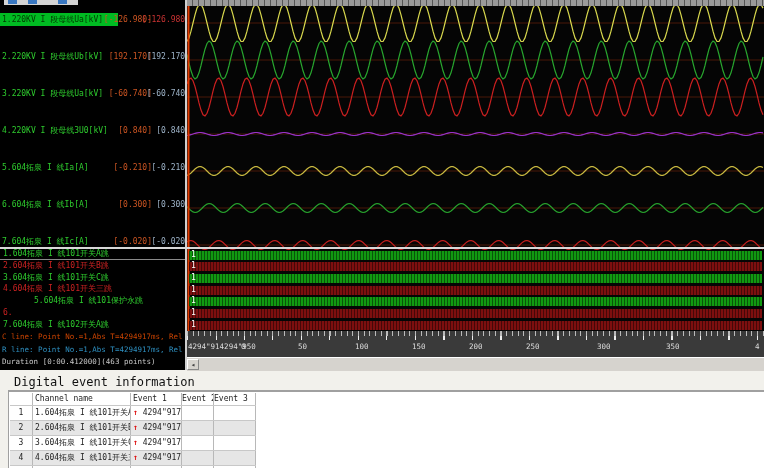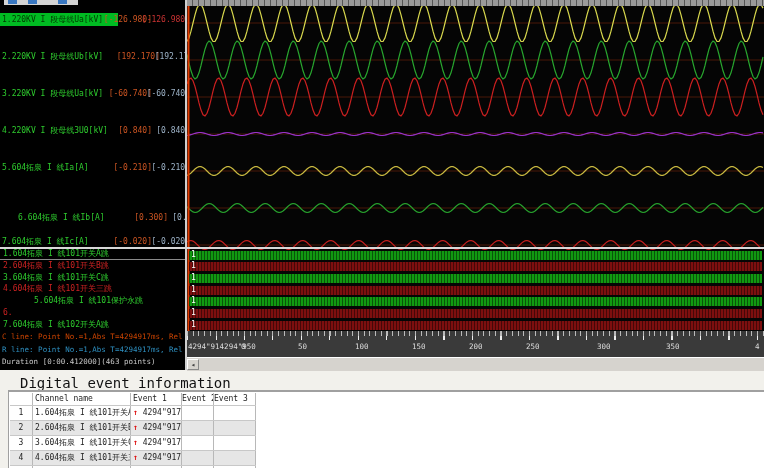--- a/index.html
+++ b/index.html
@@ -41,21 +41,21 @@
   #axis .major{position:absolute;left:0;top:0;width:577px;height:9px;
       background-image:repeating-linear-gradient(90deg,#eee 0 1px,transparent 1px 28.5px);}
   .ax-lab{position:absolute;top:11px;color:#ddd;font-size:7.5px;white-space:nowrap;}
   
   #h-scroll{position:absolute;left:187px;top:357px;width:577px;height:13px;background:#d6d3ce;z-index:6;border-top:1px solid #fff;}
   #h-scroll .sbtn{position:absolute;left:0;top:1px;width:12px;height:11px;background:#d6d3ce;
       border:1px solid #888;border-top-color:#fff;border-left-color:#fff;font-size:7px;line-height:10px;text-align:center;color:#444;box-sizing:border-box;}
   
   #event-panel{position:absolute;left:0;top:370px;width:764px;height:98px;background:#f2f1ec;
       font-family:"DejaVu Sans Mono","Liberation Mono",monospace;}
-  #event-title{position:absolute;left:20px;top:5px;font-size:14px;color:#111;}
+  #event-title{position:absolute;left:14px;top:5px;font-size:12px;color:#111;}
   #table-panel{position:absolute;left:8px;top:20px;width:756px;height:78px;background:#fff;border-top:2px solid #a0a0a0;border-left:1px solid #a0a0a0;}
   #event-table{position:absolute;left:1px;top:1px;width:246px;font-size:8px;color:#222;}
   .t-row{display:flex;border-bottom:1px solid #c8c8c8;}
   .t-row.head{height:12px;line-height:12px;}
   .t-row.body{height:14px;line-height:14px;}
   .t-row.shade{background:#e6e6e6;}
   .cell{border-right:1px solid #b8b8b8;overflow:hidden;white-space:nowrap;box-sizing:border-box;}
   .c-no{width:23px;text-align:center;}
   .c-name{width:98px;padding-left:2px;}
   .c-e1{width:51px;padding-left:2px;}
@@ -123,41 +123,41 @@
       </div>
 
     <div id="label-panel">
       <div id="analog-labels">
           <div class="an-row sel" style="top: 13px;">
             <div class="hl"></div>
             <div class="an-name">1.220KV I 段母线Ua[kV]</div>
             <div class="an-v1">[-126.980]</div>
             <div class="an-v2">[-126.980]</div>
           </div>
-          <div class="an-row" style="top: 50px; padding-left: 8px;">
+          <div class="an-row" style="top: 50px;">
             <div class="an-name">2.220KV I 段母线Ub[kV]</div>
             <div class="an-v1">[192.170]</div>
             <div class="an-v2">[192.170]</div>
           </div>
           <div class="an-row" style="top: 87px;">
             <div class="an-name">3.220KV I 段母线Ua[kV]</div>
             <div class="an-v1">[-60.740]</div>
             <div class="an-v2">[-60.740]</div>
           </div>
           <div class="an-row" style="top: 124px;">
             <div class="an-name">4.220KV I 段母线3U0[kV]</div>
             <div class="an-v1">[0.840]</div>
             <div class="an-v2">[0.840]</div>
           </div>
           <div class="an-row" style="top: 161px;">
             <div class="an-name">5.604拓泉 I 线Ia[A]</div>
             <div class="an-v1">[-0.210]</div>
             <div class="an-v2">[-0.210]</div>
           </div>
-          <div class="an-row" style="top: 211px; margin-left: 16px;">
+          <div class="an-row" style="top: 198px;">
             <div class="an-name">6.604拓泉 I 线Ib[A]</div>
             <div class="an-v1">[0.300]</div>
             <div class="an-v2">[0.300]</div>
           </div>
           <div class="an-row" style="top: 235px;">
             <div class="an-name">7.604拓泉 I 线Ic[A]</div>
             <div class="an-v1">[-0.020]</div>
             <div class="an-v2">[-0.020]</div>
           </div>
         </div>

